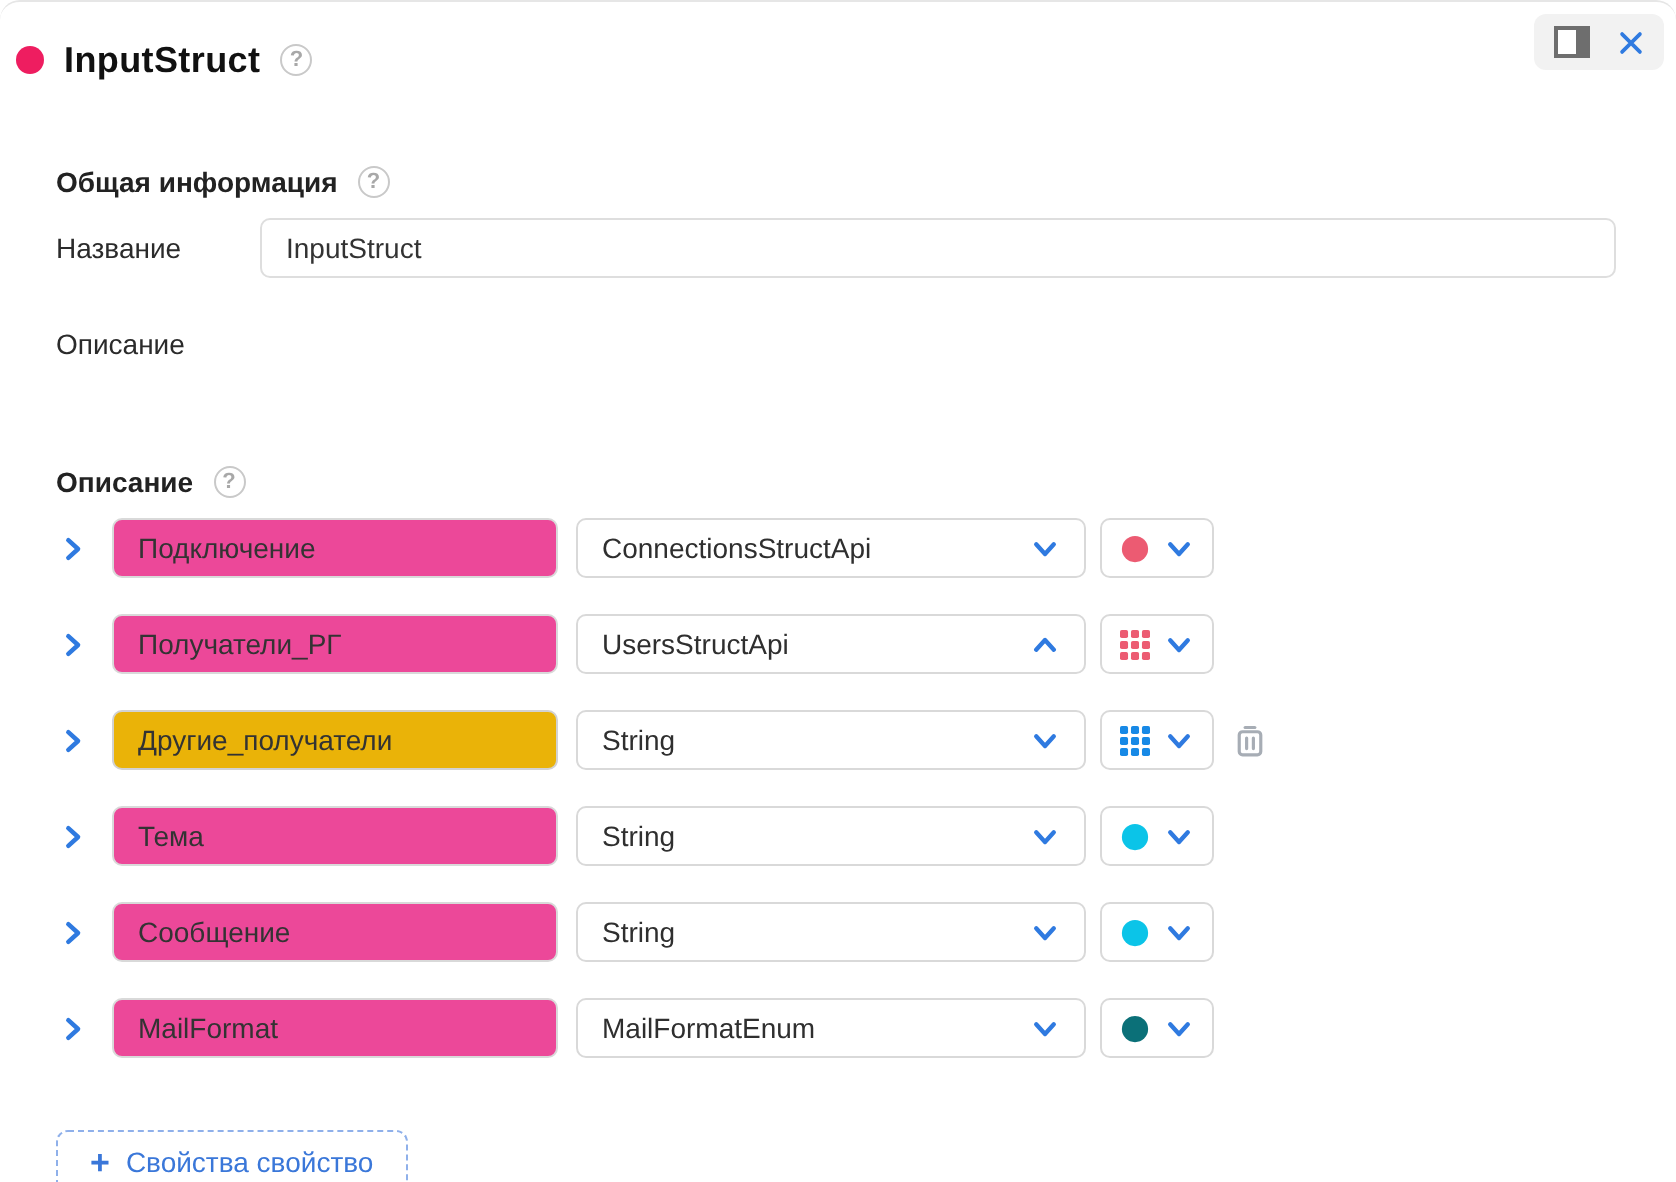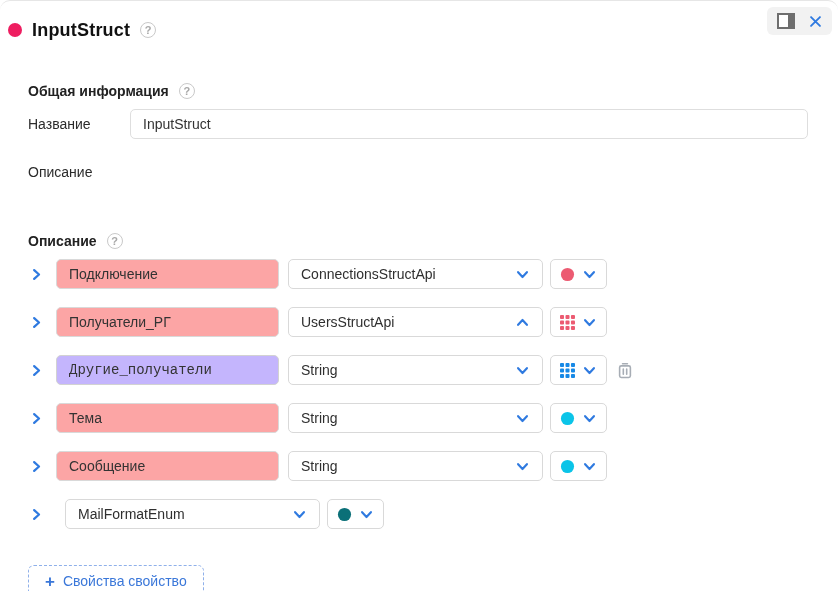--- a/index.html
+++ b/index.html
@@ -58,24 +58,24 @@
   .props { margin-top: 46px; }
   .props-list { margin-top: 10px; }
 
   .prop-row { display: flex; align-items: center; height: 30px; margin-bottom: 18px; }
   .expander {
     width: 16px; height: 16px; margin-right: 12px; flex: 0 0 auto;
     display: inline-flex; align-items: center; justify-content: center; cursor: pointer;
   }
   .name-input {
     width: 223px; height: 30px; border: 1px solid #d9d9d9; border-radius: 5px;
-    padding: 0 12px; font-size: 14px; color: #333; outline: none; background: #fca5a5;
+    padding: 0 12px; font-size: 14px; color: #333; outline: none; background: #ec4899;
     flex: 0 0 auto; font-family: inherit;
   }
-  .name-input.hl { background: #c4b5fd; border-color: #d2d2d2; font-family: Liberation Mono, monospace; }
+  .name-input.hl { background: #eab308; border-color: #d2d2d2; }
   .type-select {
     width: 255px; height: 30px; border: 1px solid #d9d9d9; border-radius: 5px;
     margin-left: 9px; padding: 13px 12px;
     display: flex; align-items: center; justify-content: space-between;
     cursor: pointer; flex: 0 0 auto; background: #fff;
   }
   .type-label { font-size: 14px; color: #2f2f2f; white-space: nowrap; }
   .marker-select {
     width: 57px; height: 30px; border: 1px solid #d9d9d9; border-radius: 5px;
     margin-left: 7px; padding: 0 9px;
@@ -318,20 +318,21 @@
     </div>
 
   </div>
 
   <div class="prop-row">
     <span class="expander">
       <svg width="15" height="15" viewBox="0 0 16 16">
         <path d="M5.5 3.3L10.7 8l-5.2 4.7" stroke="#2f7ae0" stroke-width="2.4" fill="none" stroke-linecap="round" stroke-linejoin="round"></path>
       </svg>
     </span>
+    <input class="name-input" value="MailFormat" style="">
     <div class="type-select">
       <span class="type-label">MailFormatEnum</span>
       <span class="chev">
         <svg width="15" height="15" viewBox="0 0 16 16">
           <path d="M3.3 5.5L8 10.7l4.7-5.2" stroke="#2f7ae0" stroke-width="2.3" fill="none" stroke-linecap="round" stroke-linejoin="round"></path>
         </svg>
       </span>
     </div>
     <div class="marker-select">
       <span class="marker">

